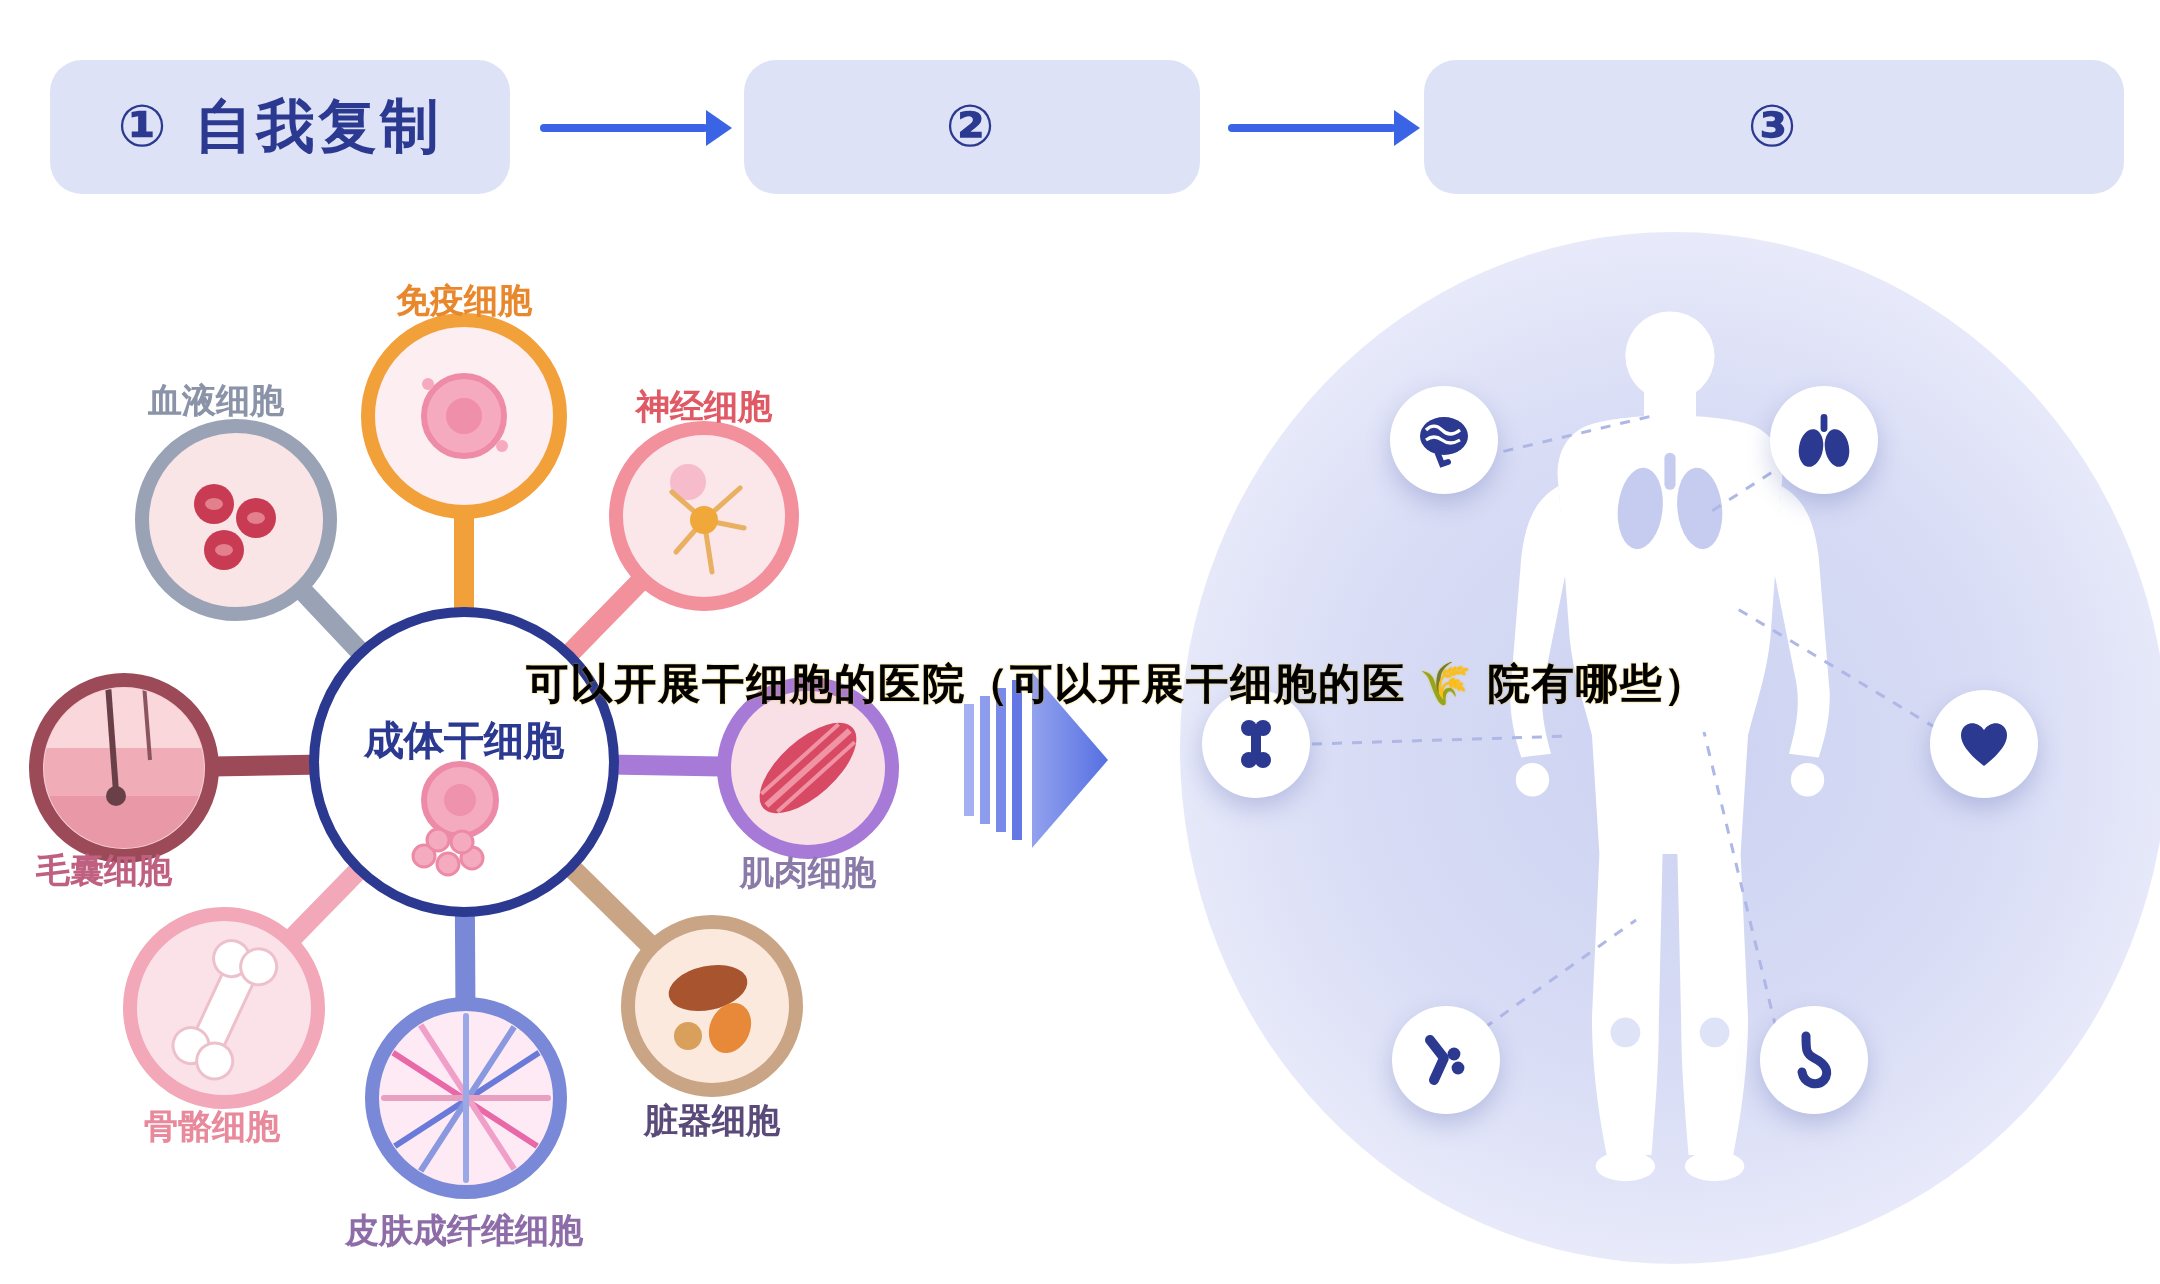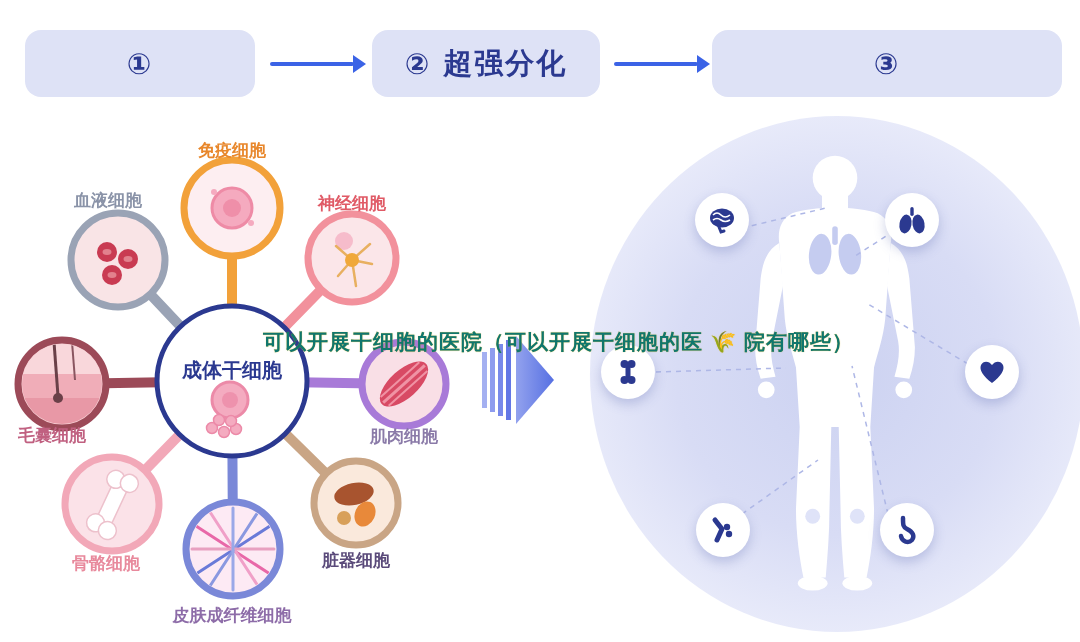--- a/index.html
+++ b/index.html
@@ -32,21 +32,21 @@
     border-left:13px solid #3b63e6;
     border-top:9px solid transparent; border-bottom:9px solid transparent;
   }
   #arrow-1{ left:270px; width:84px; }
   #arrow-2{ left:614px; width:84px; }
 
   
   .main-title{
     position:absolute; left:0; top:328px; width:1080px;
     text-align:center; z-index:20;
-    color:#0f766e; font-size:21px; font-weight:bold; letter-spacing:1px;
+    color:#000000; font-size:21px; font-weight:bold; letter-spacing:1px;
     text-shadow:0 0 1px rgba(230,180,0,.8);
     padding-left:37px;
   }
 
   
   .stem-svg{ position:absolute; left:0; top:128px; width:480px; height:514px; }
   .stem-svg text{ font-family:"Liberation Sans","DejaVu Sans",sans-serif; font-weight:bold; }
 
   
   .chevron-svg{ position:absolute; left:482px; top:336px; width:72px; height:88px; }
@@ -69,25 +69,25 @@
   #chip-bone   { left:11px;  top:229px; }
   #chip-heart  { left:375px; top:229px; }
   #chip-joint  { left:106px; top:387px; }
   #chip-stomach{ left:290px; top:387px; }
 </style>
 </head>
 <body>
 
 <div class="step-pill" id="pill-1">
   <span class="num">①</span>
+  <span>自我复制</span>
 </div>
 <div class="flow-arrow" id="arrow-1"></div>
 <div class="step-pill" id="pill-2">
   <span class="num">②</span>
-  <span>超强分化</span>
 </div>
 <div class="flow-arrow" id="arrow-2"></div>
 <div class="step-pill" id="pill-3">
   <span class="num">③</span>
 </div>
 
 <div class="main-title">可以开展干细胞的医院（可以开展干细胞的医 🌾 院有哪些）</div>
 
 <svg class="stem-svg" viewBox="0 0 480 514">
   <defs>

